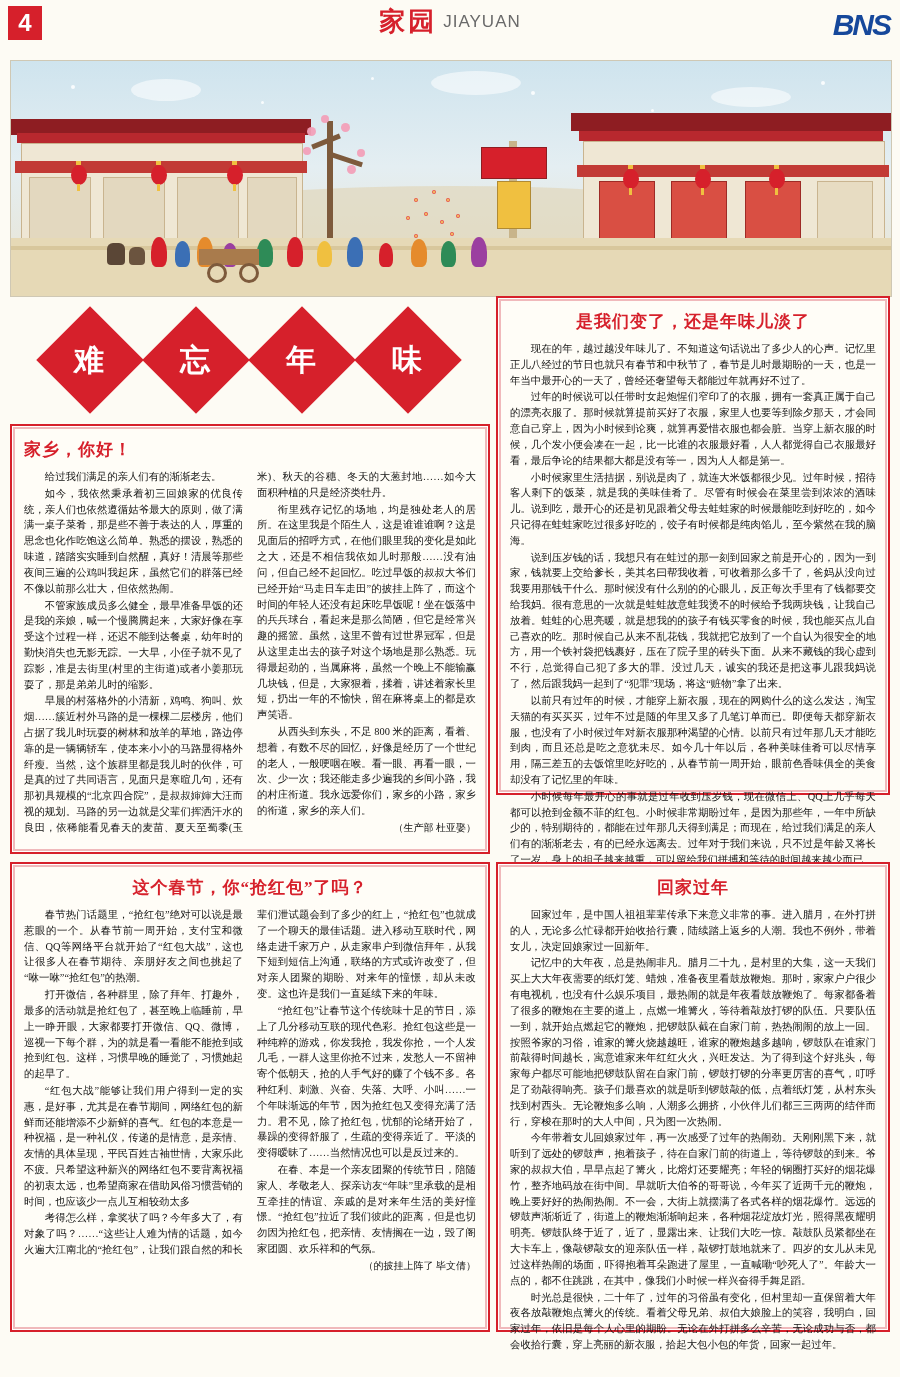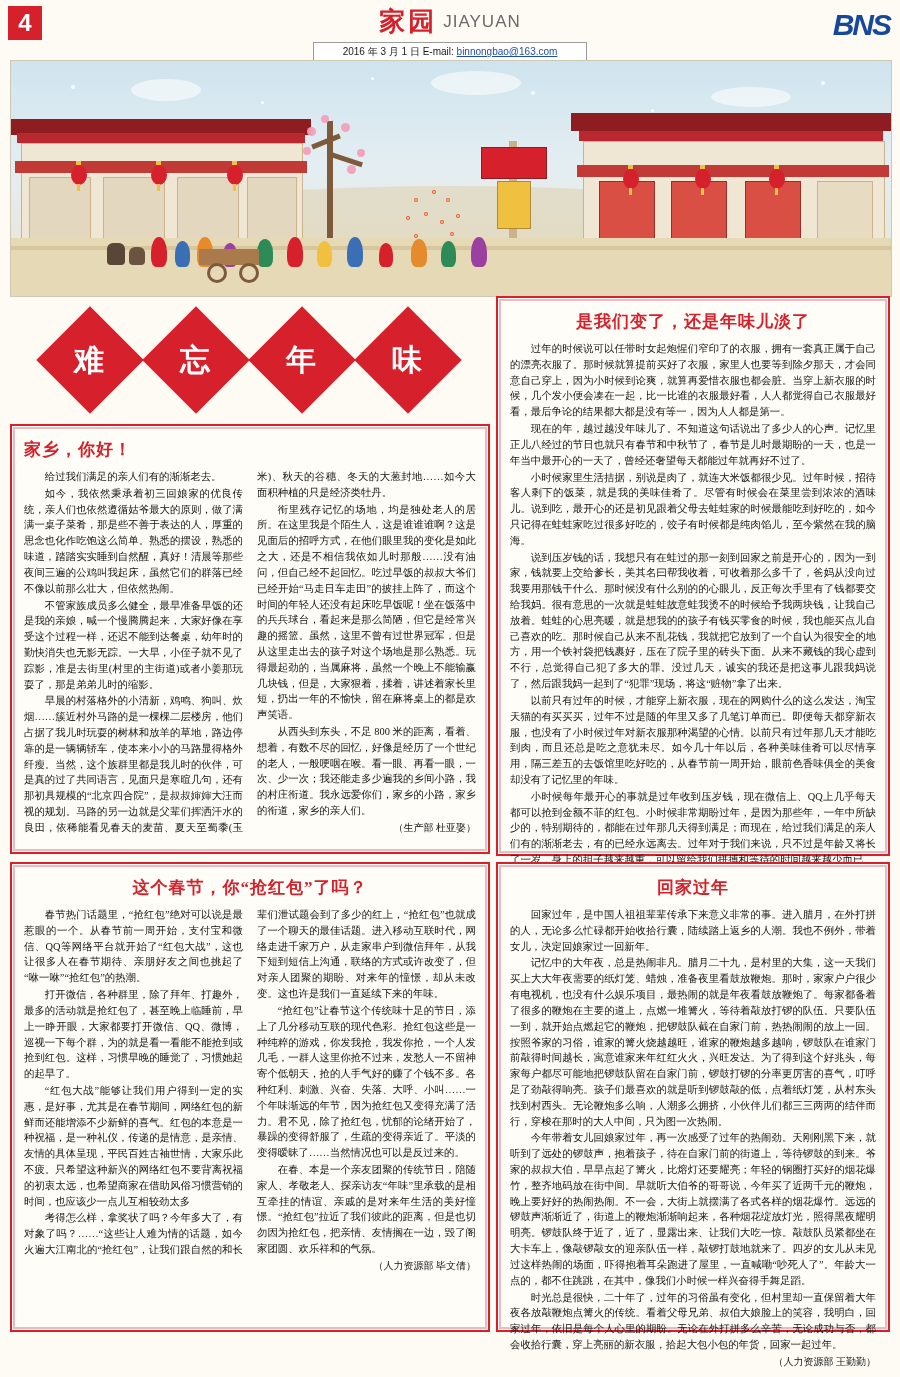--- a/index.html
+++ b/index.html
@@ -118,24 +118,20 @@
 </style>
 </head>
 <body>
 
 <div class="page">
 
   <div class="masthead">
     <div class="page-num">4</div>
     <div class="title-block">
       <span class="title-cn">家园</span><span class="title-en">JIAYUAN</span>
-      <div class="date-bar">
-        <span>2016 年 3 月 1 日 E-mail:</span>
-        <span class="mail">binnongbao@163.com</span>
-      </div>
     </div>
     <div class="logo">BNS</div>
   </div>
 
   <div class="banner">
 
     <div class="sky-cloud" style="left:120px;top:18px;width:70px;height:22px;"></div>
     <div class="sky-cloud" style="left:420px;top:10px;width:90px;height:24px;"></div>
     <div class="sky-cloud" style="left:700px;top:26px;width:80px;height:20px;"></div>
     <div class="hill"></div>
@@ -246,58 +242,57 @@
         <p>如今，我依然秉承着初三回娘家的优良传统，亲人们也依然遵循姑爷最大的原则，做了满满一桌子菜肴，那是些不善于表达的人，厚重的思念也化作吃饱这么简单。熟悉的摆设，熟悉的味道，踏踏实实睡到自然醒，真好！清晨等那些夜间三遍的公鸡叫我起床，虽然它们的群落已经不像以前那么壮大，但依然热闹。</p>
         <p>不管家族成员多么健全，最早准备早饭的还是我的亲娘，喊一个慢腾腾起来，大家好像在享受这个过程一样，还迟不能到达餐桌，幼年时的勤快消失也无影无踪。一大早，小侄子就不见了踪影，准是去街里(村里的主街道)或者小姜那玩耍了，那是弟弟儿时的缩影。</p>
         <p>早晨的村落格外的小清新，鸡鸣、狗叫、炊烟……簇近村外马路的是一棵棵二层楼房，他们占据了我儿时玩耍的树林和放羊的草地，路边停靠的是一辆辆轿车，使本来小小的马路显得格外纤瘦。当然，这个族群里都是我儿时的伙伴，可是真的过了共同语言，见面只是寒暄几句，还有那初具规模的“北京四合院”，是叔叔婶婶大汪而视的规划。马路的另一边就是父辈们挥洒汗水的良田，依稀能看见春天的麦苗、夏天至蜀黍(玉米)、秋天的谷穗、冬天的大葱封地……如今大面积种植的只是经济类牡丹。</p>
         <p>衔里残存记忆的场地，均是独处老人的居所。在这里我是个陌生人，这是谁谁谁啊？这是见面后的招呼方式，在他们眼里我的变化是如此之大，还是不相信我依如儿时那般……没有油问，但自己经不起回忆。吃过早饭的叔叔大爷们已经开始“马走日车走田”的披挂上阵了，而这个时间的年轻人还没有起床吃早饭呢！坐在饭落中的兵兵球台，看起来是那么简陋，但它是经常兴趣的摇篮。虽然，这里不曾有过世界冠军，但是从这里走出去的孩子对这个场地是那么熟悉。玩得最起劲的，当属麻将，虽然一个晚上不能输赢几块钱，但是，大家狠着，揉着，讲述着家长里短，扔出一年的不愉快，留在麻将桌上的都是欢声笑语。</p>
         <p>从西头到东头，不足 800 米的距离，看着、想着，有数不尽的回忆，好像是经历了一个世纪的老人，一般哽咽在喉。看一眼、再看一眼，一次、少一次；我还能走多少遍我的乡间小路，我的村庄衔道。我永远爱你们，家乡的小路，家乡的衔道，家乡的亲人们。</p>
         <p class="byline">（生产部 杜亚娶）</p>
       </div>
     </div>
   </div>
 
-  <div class="box" style="left:496px;top:296px;width:394px;height:560px;">
+  <div class="box" style="left:496px;top:296px;width:394px;height:499px;">
     <div class="box-inner">
       <div class="art-title">是我们变了，还是年味儿淡了</div>
       <div class="body-text">
+        <p>现在的年，越过越没年味儿了。不知道这句话说出了多少人的心声。记忆里正儿八经过的节日也就只有春节和中秋节了，春节是儿时最期盼的一天，也是一年当中最开心的一天了，曾经还奢望每天都能过年就再好不过了。</p>
         <p>过年的时候说可以任带时女起炮惺们窄印了的衣服，拥有一套真正属于自己的漂亮衣服了。那时候就算提前买好了衣服，家里人也要等到除夕那天，才会同意自己穿上，因为小时候到论爽，就算再爱惜衣服也都会脏。当穿上新衣服的时候，几个发小便会凑在一起，比一比谁的衣服最好看，人人都觉得自己衣服最好看，最后争论的结果都大都是没有等一，因为人人都是第一。</p>
-        <p>现在的年，越过越没年味儿了。不知道这句话说出了多少人的心声。记忆里正儿八经过的节日也就只有春节和中秋节了，春节是儿时最期盼的一天，也是一年当中最开心的一天了，曾经还奢望每天都能过年就再好不过了。</p>
         <p>小时候家里生活拮据，别说是肉了，就连大米饭都很少见。过年时候，招待客人剩下的饭菜，就是我的美味佳肴了。尽管有时候会在菜里尝到浓浓的酒味儿。说到吃，最开心的还是初见跟着父母去蛙蛙家的时候最能吃到好吃的，如今只记得在蛙蛙家吃过很多好吃的，饺子有时候都是纯肉馅儿，至今紫然在我的脑海。</p>
         <p>说到压岁钱的话，我想只有在蛙过的那一刻到回家之前是开心的，因为一到家，钱就要上交给爹长，美其名曰帮我收着，可收着那么多千了，爸妈从没向过我要用那钱干什么。那时候没有什么别的的心眼儿，反正每次手里有了钱都要交给我妈。很有意思的一次就是蛙蛙故意蛙我烫不的时候给予我两块钱，让我自己放着。蛙蛙的心思亮暖，就是想我的的孩子有钱买零食的时候，我也能买点儿自己喜欢的吃。那时候自己从来不乱花钱，我就把它放到了一个自认为很安全的地方，用一个铁衬袋把钱裹好，压在了院子里的砖头下面。从来不藏钱的我心虚到不行，总觉得自己犯了多大的罪。没过几天，诚实的我还是把这事儿跟我妈说了，然后跟我妈一起到了“犯罪”现场，将这“赃物”拿了出来。</p>
         <p>以前只有过年的时候，才能穿上新衣服，现在的网购什么的这么发达，淘宝天猫的有买买买，过年不过是随的年里又多了几笔订单而已。即便每天都穿新衣服，也没有了小时候过年对新衣服那种渴望的心情。以前只有过年那几天才能吃到肉，而且还总是吃之意犹未尽。如今几十年以后，各种美味佳肴可以尽情享用，隔三差五的去饭馆里吃好吃的，从春节前一周开始，眼前色香味俱全的美食却没有了记忆里的年味。</p>
         <p>小时候每年最开心的事就是过年收到压岁钱，现在微信上、QQ上几乎每天都可以抢到金额不菲的红包。小时候非常期盼过年，是因为那些年，一年中所缺少的，特别期待的，都能在过年那几天得到满足；而现在，给过我们满足的亲人们有的渐渐老去，有的已经永远离去。过年对于我们来说，只不过是年龄又将长了一岁，身上的担子越来越重，可以留给我们拼搏和等待的时间越来越少而已。</p>
         <p>也许不是年味变淡了，是我们变了，是社会变了。</p>
         <p class="byline">（科研所 李晓月）</p>
       </div>
     </div>
   </div>
 
   <div class="box" style="left:10px;top:862px;width:480px;height:470px;">
     <div class="box-inner">
       <div class="art-title">这个春节，你“抢红包”了吗？</div>
       <div class="body-text two-col">
         <p>春节热门话题里，“抢红包”绝对可以说是最惹眼的一个。从春节前一周开始，支付宝和微信、QQ等网络平台就开始了“红包大战”，这也让很多人在春节期待、亲朋好友之间也挑起了“咻一咻”“抢红包”的热潮。</p>
         <p>打开微信，各种群里，除了拜年、打趣外，最多的活动就是抢红包了，甚至晚上临睡前，早上一睁开眼，大家都要打开微信、QQ、微博，巡视一下每个群，为的就是看一看能不能抢到或抢到红包。这样，习惯早晚的睡觉了，习惯她起的起早了。</p>
         <p>“红包大战”能够让我们用户得到一定的实惠，是好事，尤其是在春节期间，网络红包的新鲜而还能增添不少新鲜的喜气。红包的本意是一种祝福，是一种礼仪，传递的是情意，是亲情、友情的具体呈现，平民百姓古袖世情，大家乐此不疲。只希望这种新兴的网络红包不要背离祝福的初衷太远，也希望商家在借助风俗习惯营销的时间，也应该少一点儿互相较劲太多</p>
         <p>考得怎么样，拿奖状了吗？今年多大了，有对象了吗？……“这些让人难为情的话题，如今火遍大江南北的“抢红包”，让我们跟自然的和长辈们泄试题会到了多少的红上，“抢红包”也就成了一个聊天的最佳话题。进入移动互联时代，网络走进千家万户，从走家串户到微信拜年，从我下短到短信上沟通，联络的方式或许改变了，但对亲人团聚的期盼、对来年的憧憬，却从未改变。这也许是我们一直延续下来的年味。</p>
         <p>“抢红包”让春节这个传统味十足的节日，添上了几分移动互联的现代色彩。抢红包这些是一种纯粹的游戏，你发我抢，我发你抢，一个人发几毛，一群人这里你抢不过来，发愁人一不留神寄个低朝天，抢的人手气好的赚了个钱不多。各种红利、刺激、兴奋、失落、大呼、小叫……一个年味渐远的年节，因为抢红包又变得充满了活力。君不见，除了抢红包，忧郁的论绪开始了，暴躁的变得舒服了，生疏的变得亲近了。平淡的变得暧昧了……当然情况也可以是反过来的。</p>
         <p>在春、本是一个亲友团聚的传统节日，陪随家人、孝敬老人、探亲访友“年味”里承载的是相互牵挂的情谊、亲戚的是对来年生活的美好憧憬。“抢红包”拉近了我们彼此的距离，但是也切勿因为抢红包，把亲情、友情搁在一边，毁了阁家团圆、欢乐祥和的气氛。</p>
-        <p class="byline">（人力资源部 毕文倩）</p>
+        <p class="byline">（的披挂上阵了 毕文倩）</p>
       </div>
     </div>
   </div>
 
   <div class="box" style="left:496px;top:862px;width:394px;height:470px;">
     <div class="box-inner">
       <div class="art-title">回家过年</div>
       <div class="body-text">
         <p>回家过年，是中国人祖祖辈辈传承下来意义非常的事。进入腊月，在外打拼的人，无论多么忙碌都开始收拾行囊，陆续踏上返乡的人潮。我也不例外，带着女儿，决定回娘家过一回新年。</p>
         <p>记忆中的大年夜，总是热闹非凡。腊月二十九，是村里的大集，这一天我们买上大大年夜需要的纸灯笼、蜡烛，准备夜里看鼓放鞭炮。那时，家家户户很少有电视机，也没有什么娱乐项目，最热闹的就是年夜看鼓放鞭炮了。每家都备着了很多的鞭炮在主要的道上，点燃一堆篝火，等待着敲放打锣的队伍。只要队伍一到，就开始点燃起它的鞭炮，把锣鼓队截在自家门前，热热闹闹的放上一回。按照爷家的习俗，谁家的篝火烧越越旺，谁家的鞭炮越多越响，锣鼓队在谁家门前敲得时间越长，寓意谁家来年红红火火，兴旺发达。为了得到这个好兆头，每家每户都尽可能地把锣鼓队留在自家门前，锣鼓打锣的分率更厉害的喜气，叮呼足了劲敲得响亮。孩子们最喜欢的就是听到锣鼓敲的低，点着纸灯笼，从村东头找到村西头。无论鞭炮多么响，人潮多么拥挤，小伙伴儿们都三三两两的结伴而行，穿梭在那时的大人中间，只为图一次热闹。</p>
         <p>今年带着女儿回娘家过年，再一次感受了过年的热闹劲。天刚刚黑下来，就听到了远处的锣鼓声，抱着孩子，待在自家门前的街道上，等待锣鼓的到来。爷家的叔叔大伯，早早点起了篝火，比熔灯还要耀亮；年轻的钢圈打买好的烟花爆竹，整齐地码放在街中间。早就听大伯爷的哥哥说，今年买了近两千元的鞭炮，晚上要好好的热闹热闹。不一会，大街上就摆满了各式各样的烟花爆竹。远远的锣鼓声渐渐近了，街道上的鞭炮渐渐响起来，各种烟花绽放灯光，照得黑夜耀明明亮。锣鼓队终于近了，近了，显露出来、让我们大吃一惊。敲鼓队员紧都坐在大卡车上，像敲锣敲女的迎亲队伍一样，敲锣打鼓地就来了。四岁的女儿从未见过这样热闹的场面，吓得抱着耳朵跑进了屋里，一直喊嘞“吵死人了”。年龄大一点的，都不住跳跳，在其中，像我们小时候一样兴奋得手舞足蹈。</p>
         <p>时光总是很快，二十年了，过年的习俗虽有变化，但村里却一直保留着大年夜各放敲鞭炮点篝火的传统。看着父母兄弟、叔伯大娘脸上的笑容，我明白，回家过年，依旧是每个人心里的期盼。无论在外打拼多么辛苦，无论成功与否，都会收拾行囊，穿上亮丽的新衣服，拾起大包小包的年货，回家一起过年。</p>
-        <p class="byline">（人力资源部 王勤勤）</p>
       </div>
     </div>
   </div>
 
 
 </div>
 
 </body></html>

